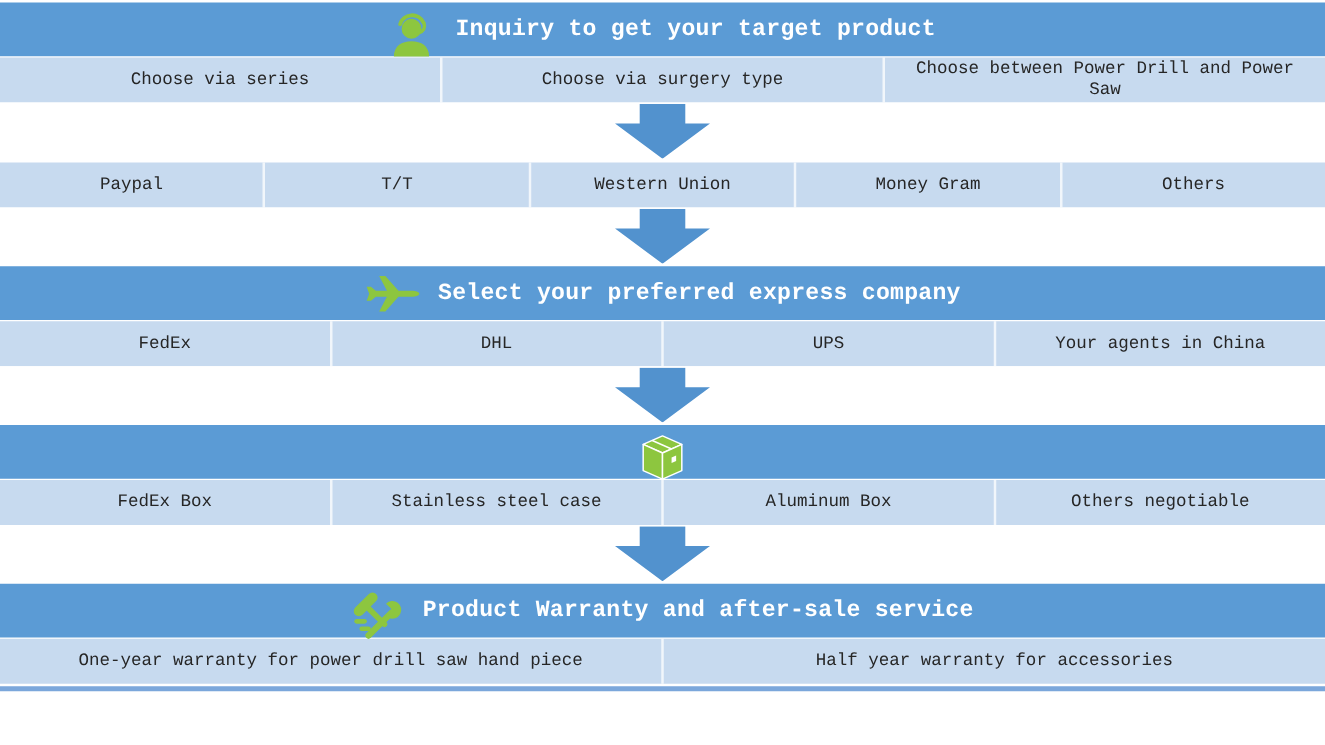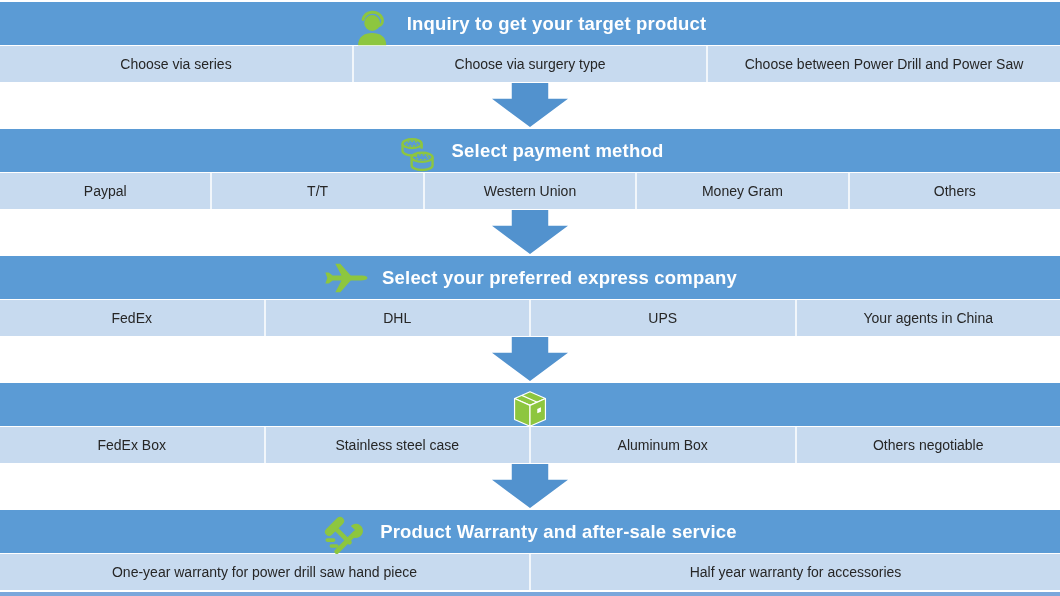--- a/index.html
+++ b/index.html
@@ -2,21 +2,21 @@
 <html style="--header-blue: #5B9BD5; --row-blue: #C7DAEF; --arrow-blue: #5292CE; --icon-green: #8DC63F; --header-text: #FFFFFF; --row-text: #262626; --bottom-strip: #7BA7DB;"><head>
 <meta charset="utf-8">
 <style>
   * { box-sizing: border-box; margin: 0; padding: 0; }
   html, body { width: 1060px; height: 596px; }
   body {
     background: #ffffff;
     font-family: "Liberation Sans", sans-serif;
     overflow: hidden;
   }
-  .canvas { width: 1060px; height: 596px; padding-top: 2px; }
+  .canvas { width: 1060px; height: 596px; padding-top: 2px; font-family: Liberation Mono, monospace; }
 
   .step-header {
     height: 43px;
     background: var(--header-blue, #5B9BD5);
     display: flex;
     align-items: center;
     justify-content: center;
     gap: 13px;
   }
   .step-title {
@@ -87,34 +87,20 @@
       <div class="option-cell">Choose via surgery type</div>
       <div class="option-cell">Choose between Power Drill and Power Saw</div>
     </div>
   </section>
 
   <div class="arrow-zone">
     <div class="down-arrow"></div>
   </div>
 
   <section>
-    <div class="step-header">
-      <span class="step-icon nudge-down">
-        <svg width="42" height="40" viewBox="0 0 46 44" fill="none" stroke="currentColor" stroke-width="2.6">
-          <ellipse cx="16.5" cy="9.5" rx="10.5" ry="4.8"></ellipse>
-          <ellipse cx="16.5" cy="9.5" rx="6.2" ry="2.5" stroke-width="1.4" stroke-dasharray="2 2"></ellipse>
-          <path d="M6 9.5v8.2c0 2.6 4.7 4.8 10.5 4.8 2 0 3.8-.25 5.4-.7"></path>
-          <path d="M27 9.5v5.6"></path>
-          <ellipse cx="27.5" cy="24.5" rx="11.5" ry="5"></ellipse>
-          <ellipse cx="27.5" cy="24.5" rx="7" ry="2.7" stroke-width="1.4" stroke-dasharray="2 2"></ellipse>
-          <path d="M16 24.5v9c0 2.8 5.1 5 11.5 5s11.5-2.2 11.5-5v-9"></path>
-        </svg>
-      </span>
-      <span class="step-title">Select payment method</span>
-    </div>
     <div class="options-row">
       <div class="option-cell">Paypal</div>
       <div class="option-cell">T/T</div>
       <div class="option-cell">Western Union</div>
       <div class="option-cell">Money Gram</div>
       <div class="option-cell">Others</div>
     </div>
   </section>
 
   <div class="arrow-zone">

